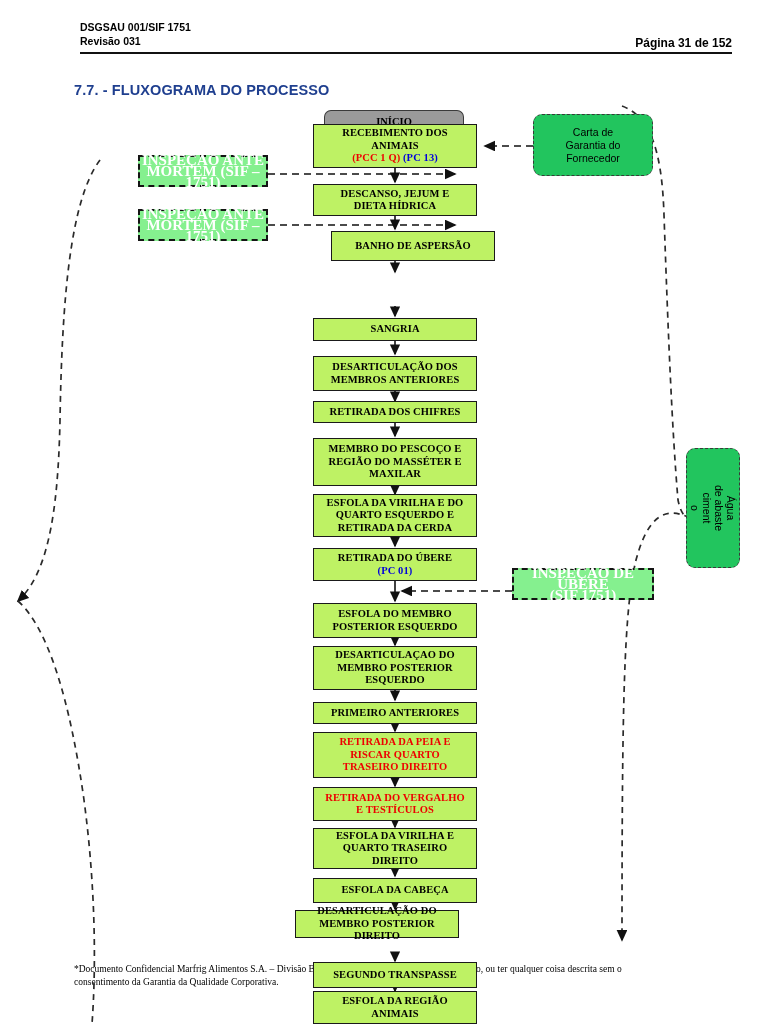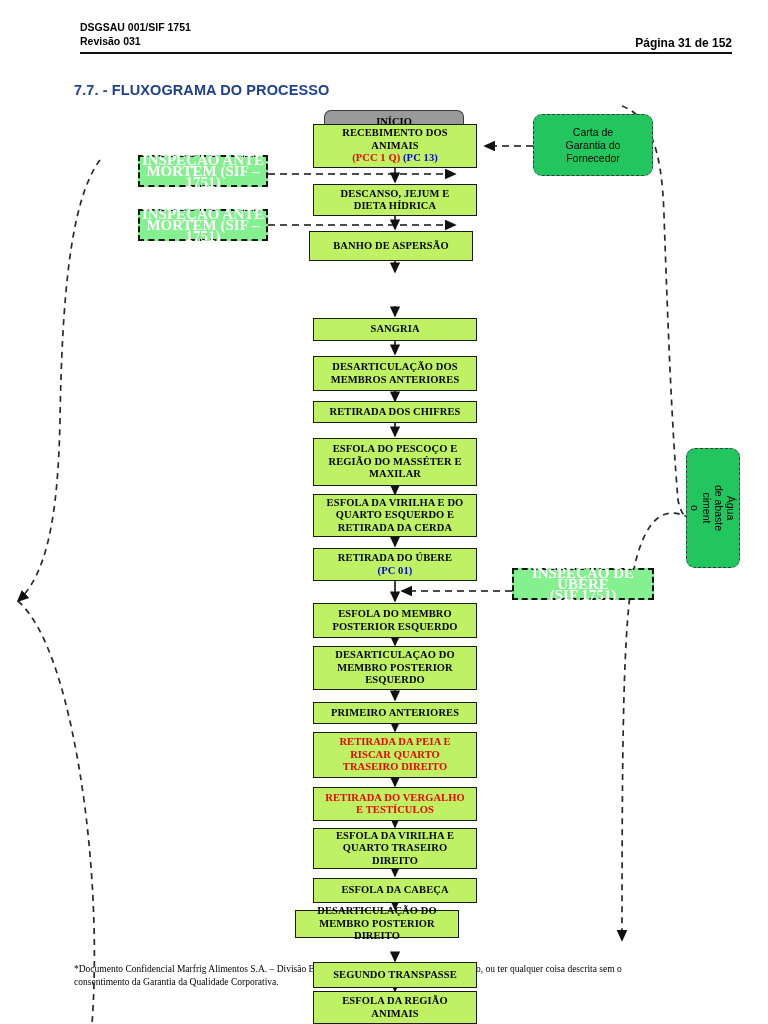--- a/index.html
+++ b/index.html
@@ -180,21 +180,21 @@
     </div>
   </div>
 
   <div class="pbox" style="left:313px;top:184px;width:164px;height:32px;">
     <div>
       <span>DESCANSO, JEJUM  E</span><br>
       <span>DIETA HÍDRICA</span>
     </div>
   </div>
 
-  <div class="pbox" style="left:309px;top:231px;width:164px;height:30px;">
+  <div class="pbox" style="left:331px;top:231px;width:164px;height:30px;">
     <span>BANHO DE ASPERSÃO</span>
   </div>
 
 
   <div class="pbox" style="left:313px;top:318px;width:164px;height:23px;">
     <span>SANGRIA</span>
   </div>
 
   <div class="pbox" style="left:313px;top:356px;width:164px;height:35px;">
     <div>
@@ -202,21 +202,21 @@
       <span>MEMBROS ANTERIORES</span>
     </div>
   </div>
 
   <div class="pbox" style="left:313px;top:401px;width:164px;height:22px;">
     <span>RETIRADA DOS CHIFRES</span>
   </div>
 
   <div class="pbox" style="left:313px;top:438px;width:164px;height:48px;">
     <div>
-      <span>ESFOLA DO PESCOÇO E</span><br>
+      <span>MEMBRO DO PESCOÇO E</span><br>
       <span>REGIÃO DO MASSÉTER E</span><br>
       <span>MAXILAR</span>
     </div>
   </div>
 
   <div class="pbox" style="left:313px;top:494px;width:164px;height:43px;">
     <div>
       <span>ESFOLA DA VIRILHA E DO</span><br>
       <span>QUARTO ESQUERDO E</span><br>
       <span>RETIRADA DA CERDA</span>

